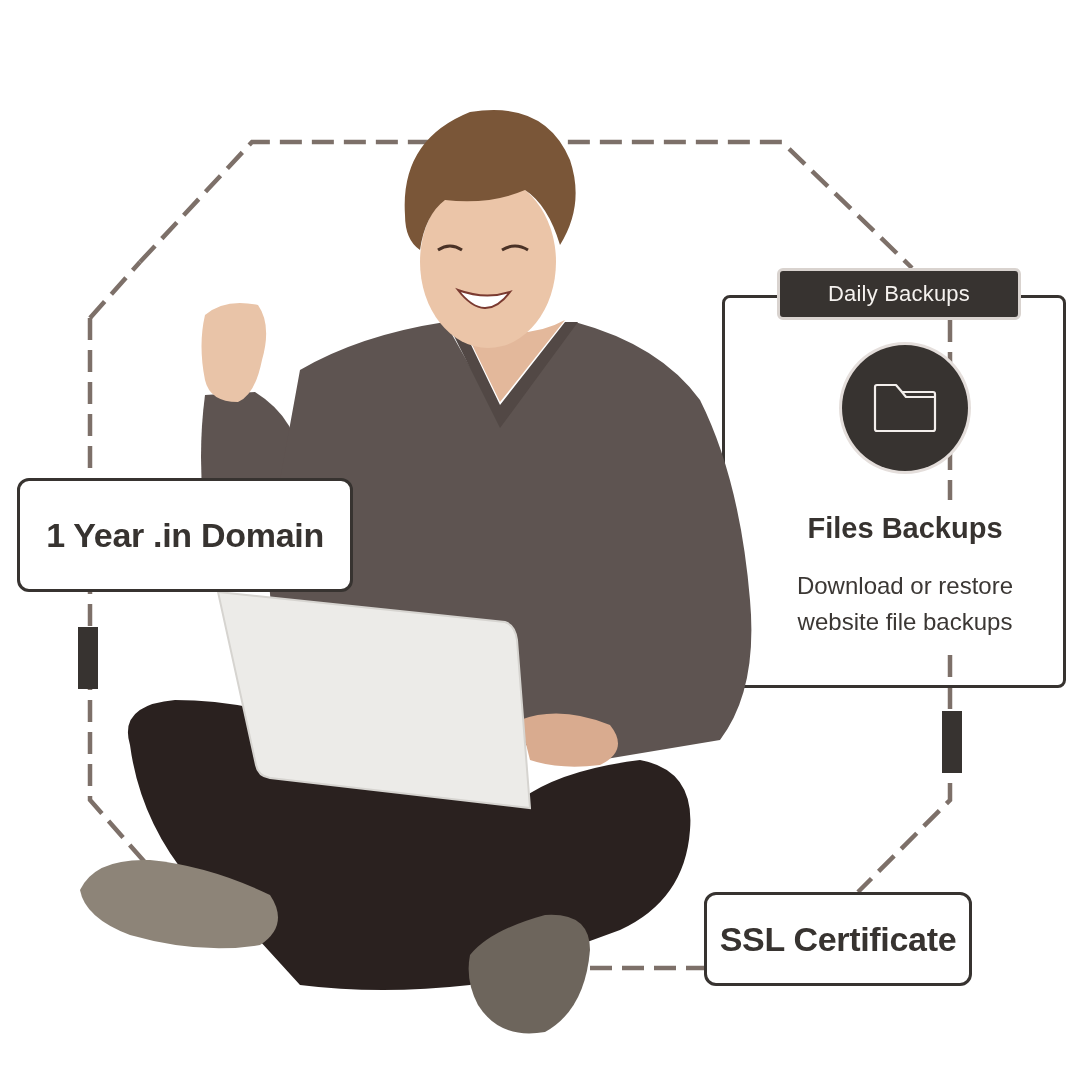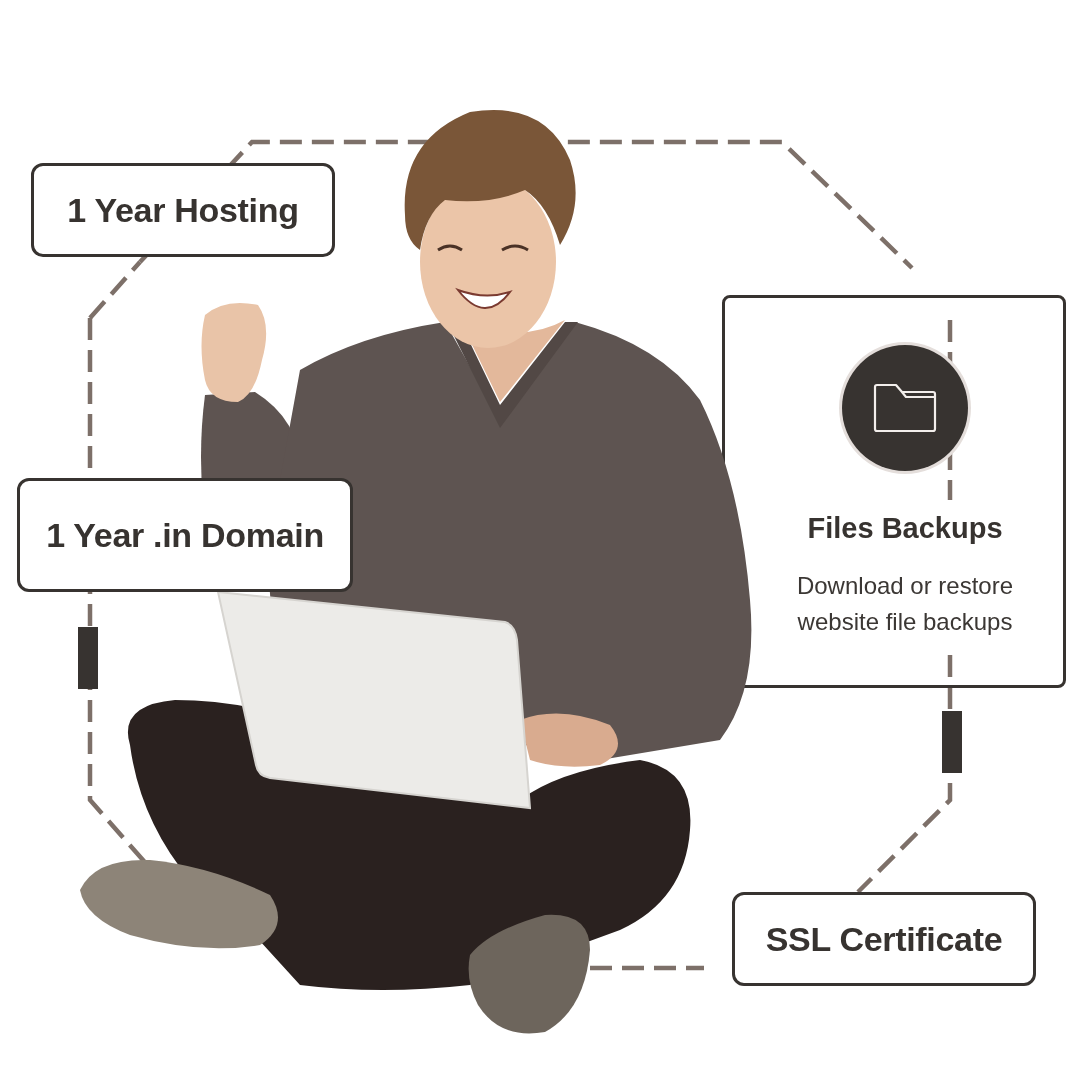--- a/index.html
+++ b/index.html
@@ -7,21 +7,21 @@
   .canvas { position:absolute; left:0; top:0; width:1080px; height:1080px; }
   svg.layer { position:absolute; left:0; top:0; }
   .pill {
     position:absolute; background:#ffffff; border:3.5px solid #373330; border-radius:12px;
     display:flex; align-items:center; justify-content:center; box-sizing:border-box;
     font-weight:700; color:#373330; letter-spacing:-0.3px;
   }
   .pill span { white-space:nowrap; }
   #hosting { left:31px; top:163px; width:304px; height:94px; font-size:34px; }
   #domain  { left:17px; top:478px; width:336px; height:114px; font-size:34px; }
-  #ssl     { left:732px; top:892px; width:304px; height:94px; font-size:34px; }
+  #ssl     { left:704px; top:892px; width:268px; height:94px; font-size:34px; }
 
   #backup-card {
     position:absolute; left:722px; top:295px; width:344px; height:393px; box-sizing:border-box;
     border:3px solid #373330; border-radius:8px; background:transparent;
   }
   #backup-tag {
     position:absolute; left:777px; top:268px; width:244px; height:52px; box-sizing:border-box;
     background:#373330; border:3px solid #d9d3cf; border-radius:6px;
     display:flex; align-items:center; justify-content:center;
     color:#f5f2ef; font-size:22px; letter-spacing:0.2px;
@@ -92,30 +92,30 @@
 
     <path d="M80 890 Q95 858 150 860 Q210 866 270 895 Q290 925 260 945 Q200 955 130 935 Q85 918 80 890 Z" fill="#8d8478"></path>
 
     <path d="M470 955 Q490 930 545 915 Q590 912 590 950 Q585 1010 545 1032 Q500 1040 478 1005 Q465 980 470 955 Z" fill="#6d655c"></path>
 
     <path d="M520 720 Q560 705 610 725 Q630 750 600 765 Q560 770 530 760 Z" fill="#d9ab8f"></path>
 
     <path d="M218 592 L505 622 Q515 625 517 640 L530 808 L270 778 Q258 776 256 765 Z" fill="#ecebe8" stroke="#d6d4d0" stroke-width="2"></path>
   </svg>
 
-  <div id="hosting" class="pill">
-    <span>1 Year Hosting</span>
-  </div>
   <div id="domain" class="pill">
     <span>1 Year .in Domain</span>
   </div>
   <div id="ssl" class="pill">
     <span>SSL Certificate</span>
   </div>
 
+  <div id="backup-tag">
+    <span>Daily Backups</span>
+  </div>
 
   <div id="folder-circle">
     <svg width="66" height="50" viewBox="0 0 66 50">
       <path d="M3 4 Q3 2 5 2 L24 2 L30 9 L61 9 Q63 9 63 11 L63 46 Q63 48 61 48 L5 48 Q3 48 3 46 Z" fill="none" stroke="#f3efec" stroke-width="2.2" stroke-linejoin="round"></path>
       <path d="M30 9 L34 14 L63 14" fill="none" stroke="#f3efec" stroke-width="2.2" stroke-linejoin="round"></path>
     </svg>
   </div>
 
   <div id="backup-title">Files Backups</div>
   <div id="backup-desc">

